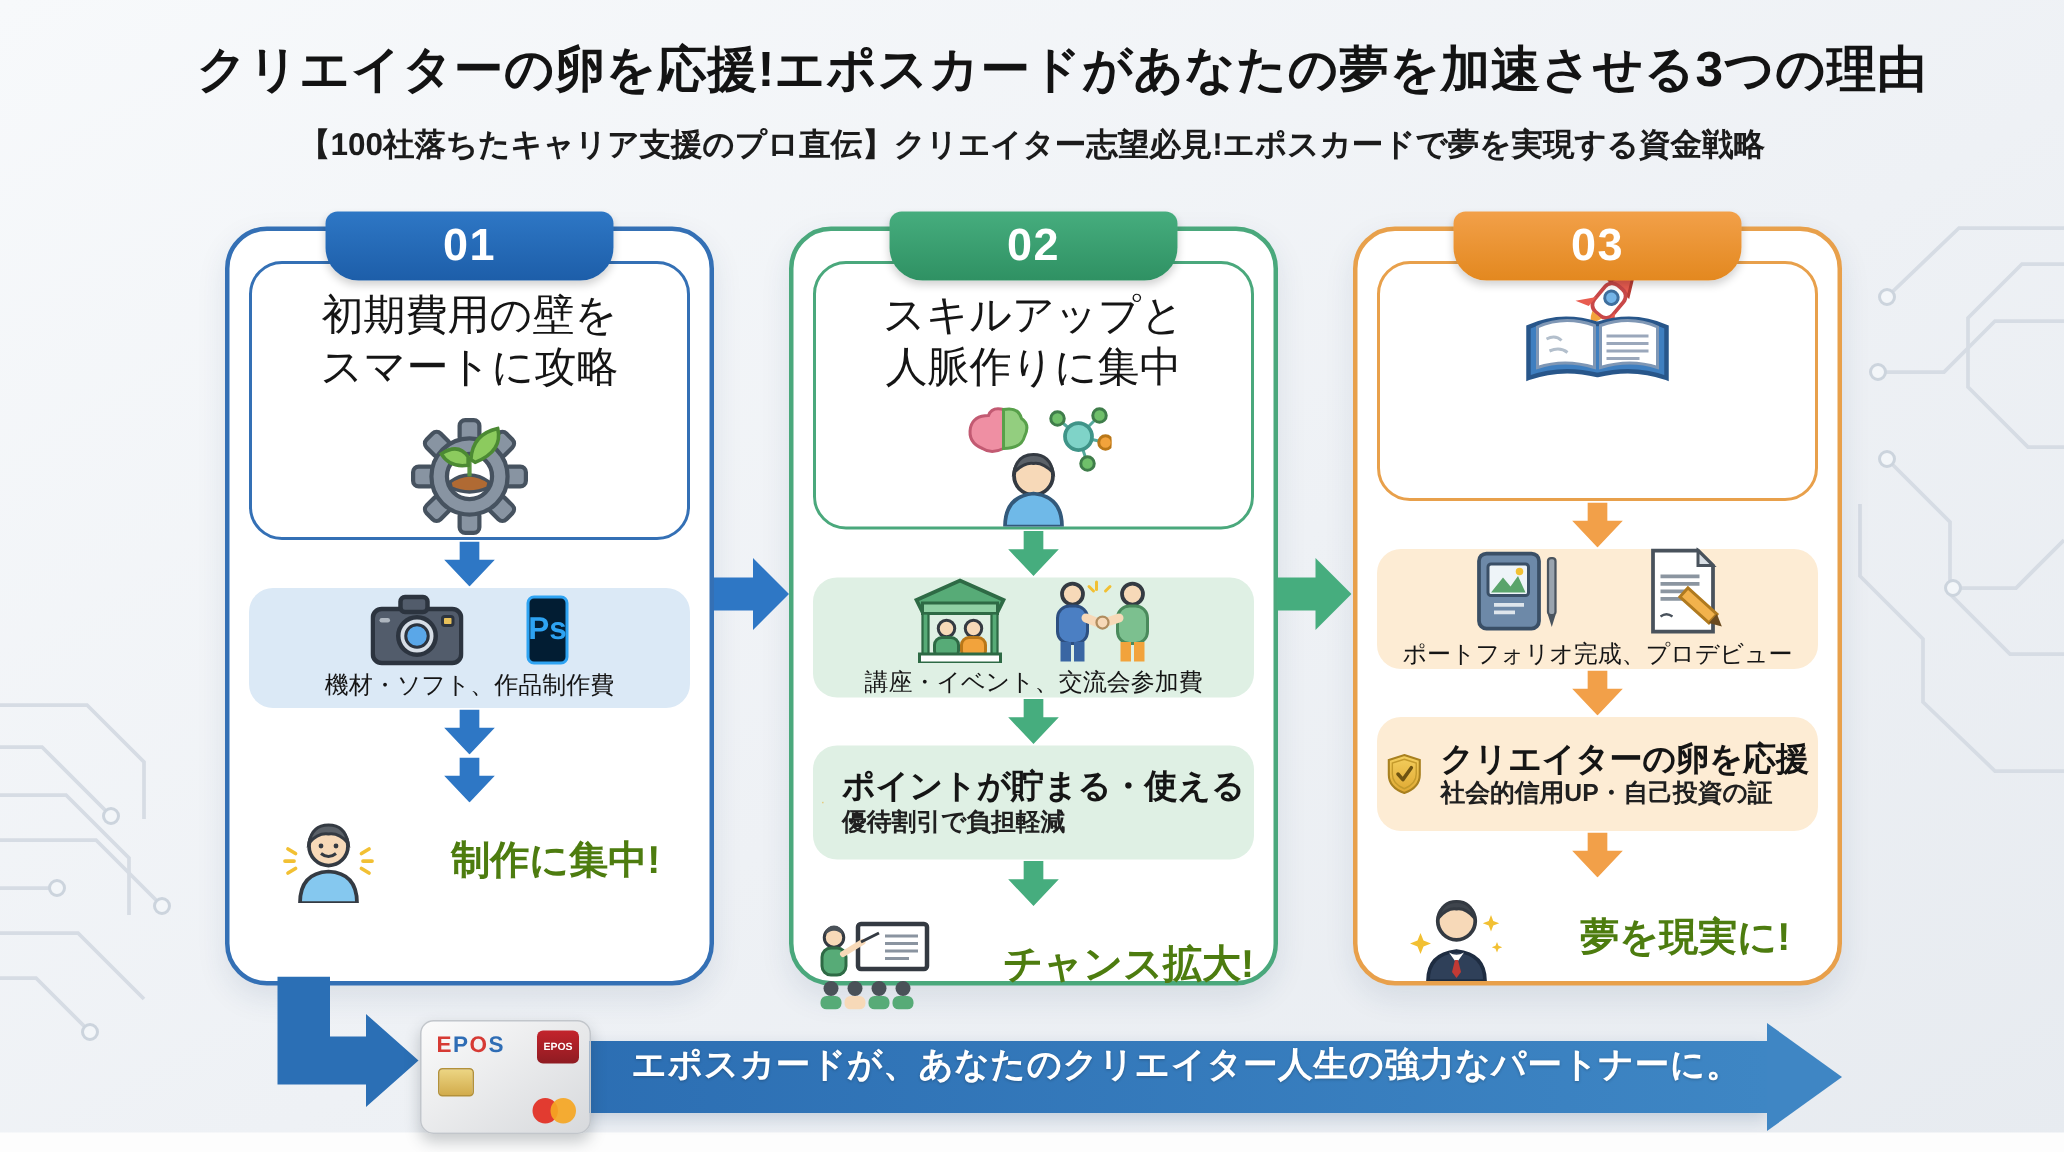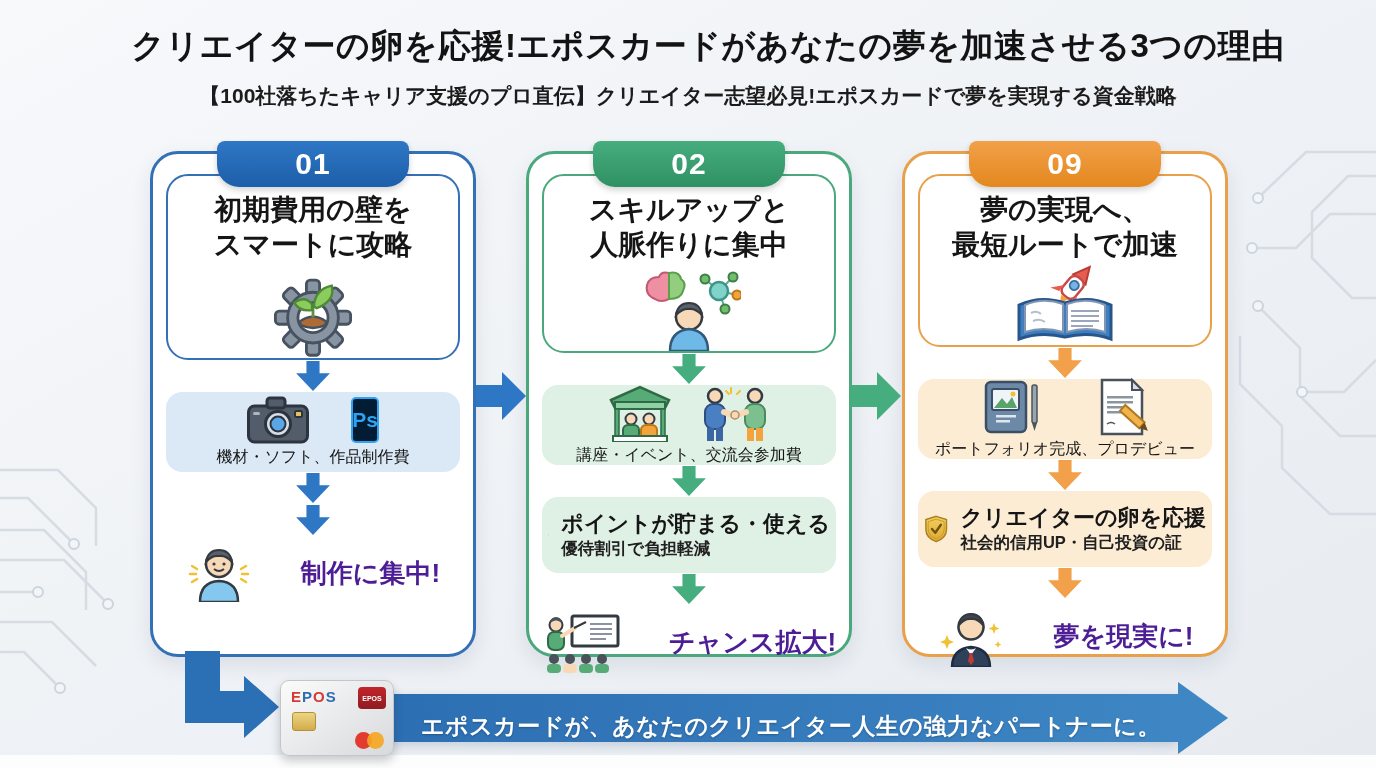--- a/index.html
+++ b/index.html
@@ -21,46 +21,46 @@
     box-shadow:0 8px 20px rgba(30,60,100,.10);
     display:flex;flex-direction:column;align-items:center;padding:0 13px;}
   .badge{position:absolute;top:0;left:50%;transform:translateX(-50%);width:192px;height:46px;
     background:linear-gradient(180deg,var(--ac),var(--ac2));
     border-radius:8px 8px 22px 22px;color:#fff;font-size:30px;font-weight:800;letter-spacing:1px;
     display:flex;align-items:center;justify-content:center;z-index:3;
     box-shadow:0 3px 6px rgba(0,0,0,.18);}
   .header-card{margin-top:20px;width:100%;height:186px;border:2px solid var(--bd);
     border-radius:22px;background:#fff;box-sizing:border-box;
     display:flex;flex-direction:column;align-items:center;}
-  .heading{margin-top:16px;text-align:center;font-size:28px;line-height:1.26;font-weight:700;color:#151515;}
+  .heading{margin-top:16px;text-align:center;font-size:28px;line-height:1.26;font-weight:400;color:#151515;}
   .hicon{margin-top:2px;flex:none;}
   .darrow{flex:none;margin:1px 0;}
   .darrow polygon{fill:var(--ac);}
   .ibox{width:100%;border-radius:16px;background:var(--light);box-sizing:border-box;flex:none;}
   .box1{height:80px;display:flex;flex-direction:column;align-items:center;justify-content:center;gap:3px;}
   .irow{display:flex;align-items:center;}
   .box1 .label{font-size:16px;font-weight:400;color:#151515;white-space:nowrap;}
   .box2{height:76px;display:flex;align-items:center;justify-content:center;gap:12px;padding:0 6px;}
   .b2text{display:flex;flex-direction:column;}
   .b2title{font-size:22px;font-weight:800;color:#151515;line-height:1.25;white-space:nowrap;}
   .b2sub{font-size:16.5px;font-weight:700;color:#202020;line-height:1.3;white-space:nowrap;}
   .result{display:flex;align-items:center;justify-content:center;gap:10px;margin-top:8px;flex:none;}
-  .result .label{font-size:26px;font-weight:800;color:#4c1d95;white-space:nowrap;margin-left:39px;}
+  .result .label{font-size:26px;font-weight:800;color:#4d7c0f;white-space:nowrap;margin-left:39px;}
 
   .ps-icon{width:28px;height:46px;background:#021d33;border:2px solid #2ea3f2;border-radius:5px;
     box-sizing:border-box;display:flex;align-items:center;justify-content:center;}
   .ps-icon span{color:#2ea3f2;font-size:21px;font-weight:800;}
 
   .ic-arrow{position:absolute;top:368px;}
   .ic-arrow.a1{left:476px;}  .ic-arrow.a1 polygon{fill:#2e77c5;}
   .ic-arrow.a2{left:851px;}  .ic-arrow.a2 polygon{fill:#46ad7e;}
 
   .l-arrow{position:absolute;left:168px;top:651px;z-index:1;}
   .banner{position:absolute;left:340px;top:694px;width:838px;height:48px;z-index:2;
-    background:linear-gradient(90deg,#2b6db2,#3e86c4);display:flex;align-items:flex-end;
+    background:linear-gradient(90deg,#2b6db2,#3e86c4);display:flex;align-items:flex-start;
     box-shadow:0 4px 10px rgba(20,60,110,.18);}
   .banner .btext{width:100%;text-align:center;padding-left:64px;box-sizing:border-box;color:#fff;
     font-size:23px;font-weight:800;letter-spacing:.5px;text-shadow:0 1px 2px rgba(0,0,0,.25);white-space:nowrap;}
   .banner-head{position:absolute;left:1178px;top:682px;width:0;height:0;z-index:2;
     border-top:36px solid transparent;border-bottom:36px solid transparent;border-left:50px solid #3f86c4;}
 
   .epos-card{position:absolute;left:280px;top:680px;width:112px;height:74px;z-index:4;
     background:linear-gradient(145deg,#fbfbfb,#d7d9dc);border:1px solid #c2c6cb;border-radius:9px;
     box-shadow:0 5px 10px rgba(40,50,60,.25);}
   .epos-logo{position:absolute;top:7px;left:10px;font-size:15px;font-weight:800;letter-spacing:1px;}
@@ -290,27 +290,23 @@
           <rect x="21" y="51" width="14" height="9" rx="4" fill="#f7d9b8"></rect>
           <rect x="37" y="51" width="14" height="9" rx="4" fill="#57ab77"></rect>
           <rect x="53" y="51" width="14" height="9" rx="4" fill="#57ab77"></rect>
         </svg>
         <div class="label">チャンス拡大!</div>
       </div>
     </div>
   </section>
 
   <section class="column col-3">
-    <div class="badge">09</div>
+    <div class="badge">03</div>
     <div class="outer">
       <div class="header-card">
-        <div class="heading">
-          <span>夢の実現へ、</span><br>
-          <span>最短ルートで加速</span>
-        </div>
         <svg class="hicon" width="108" height="80" viewBox="0 0 108 80">
           <g transform="rotate(40 62 22)">
             <path d="M62,-4 L70,12 H54 Z" fill="#e85c50" stroke="#b83c34" stroke-width="2"></path>
             <rect x="54" y="11" width="16" height="23" rx="6" fill="#fff" stroke="#c84848" stroke-width="2.5"></rect>
             <circle cx="62" cy="20" r="4.5" fill="#74b4e8" stroke="#3f6f9e" stroke-width="2"></circle>
             <path d="M54,26 L45,37 L54,34 Z" fill="#e85c50"></path>
             <path d="M70,26 L79,37 L70,34 Z" fill="#e85c50"></path>
             <path d="M58,35 Q62,46 66,35 Z" fill="#f2a33c"></path>
           </g>
           <path d="M8,40 Q30,30 54,38 Q78,30 100,40 L100,74 Q78,66 54,72 Q30,66 8,74 Z" fill="#3f7fc0" stroke="#28568a" stroke-width="3"></path>

